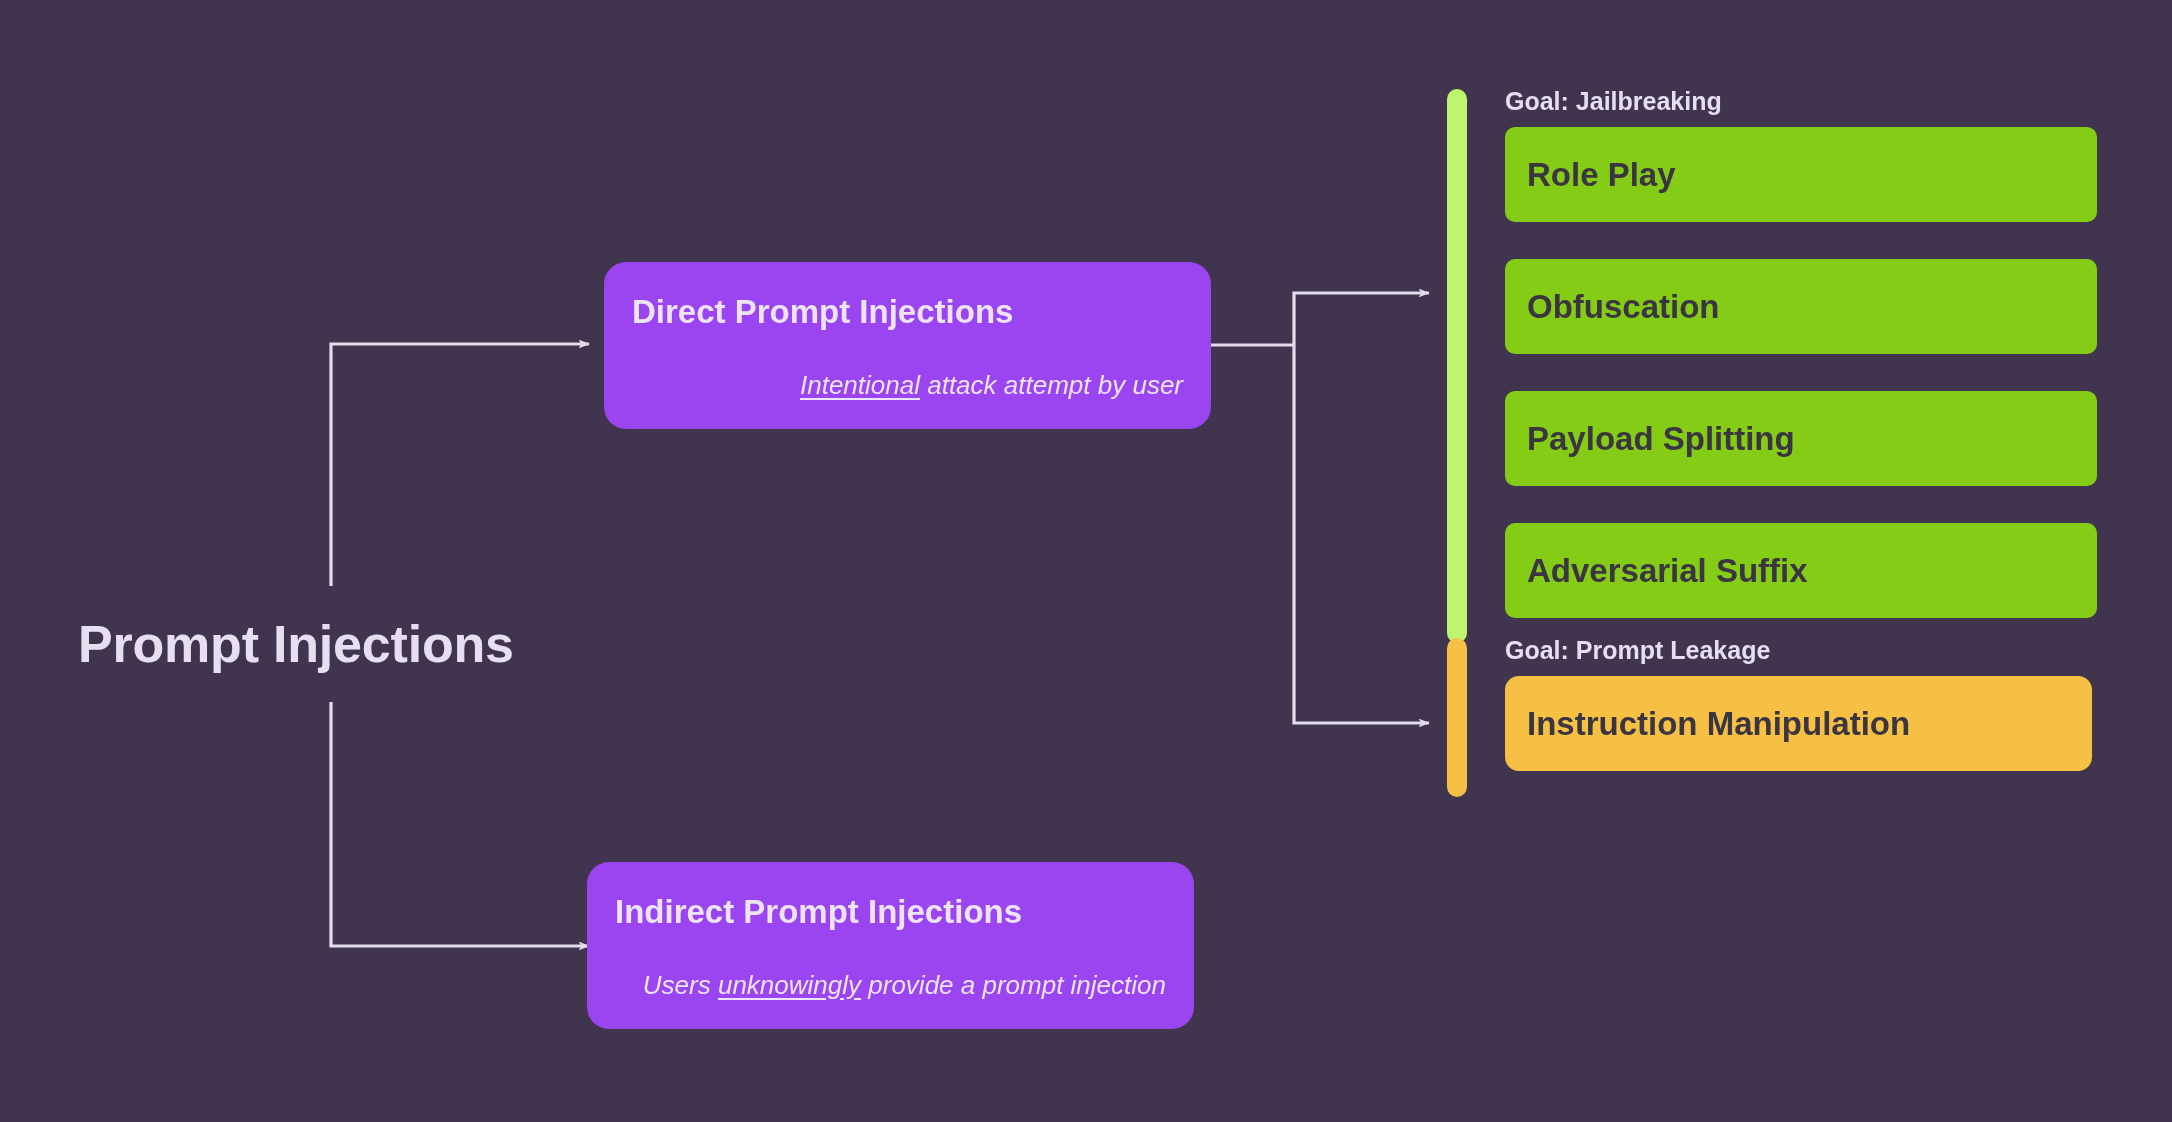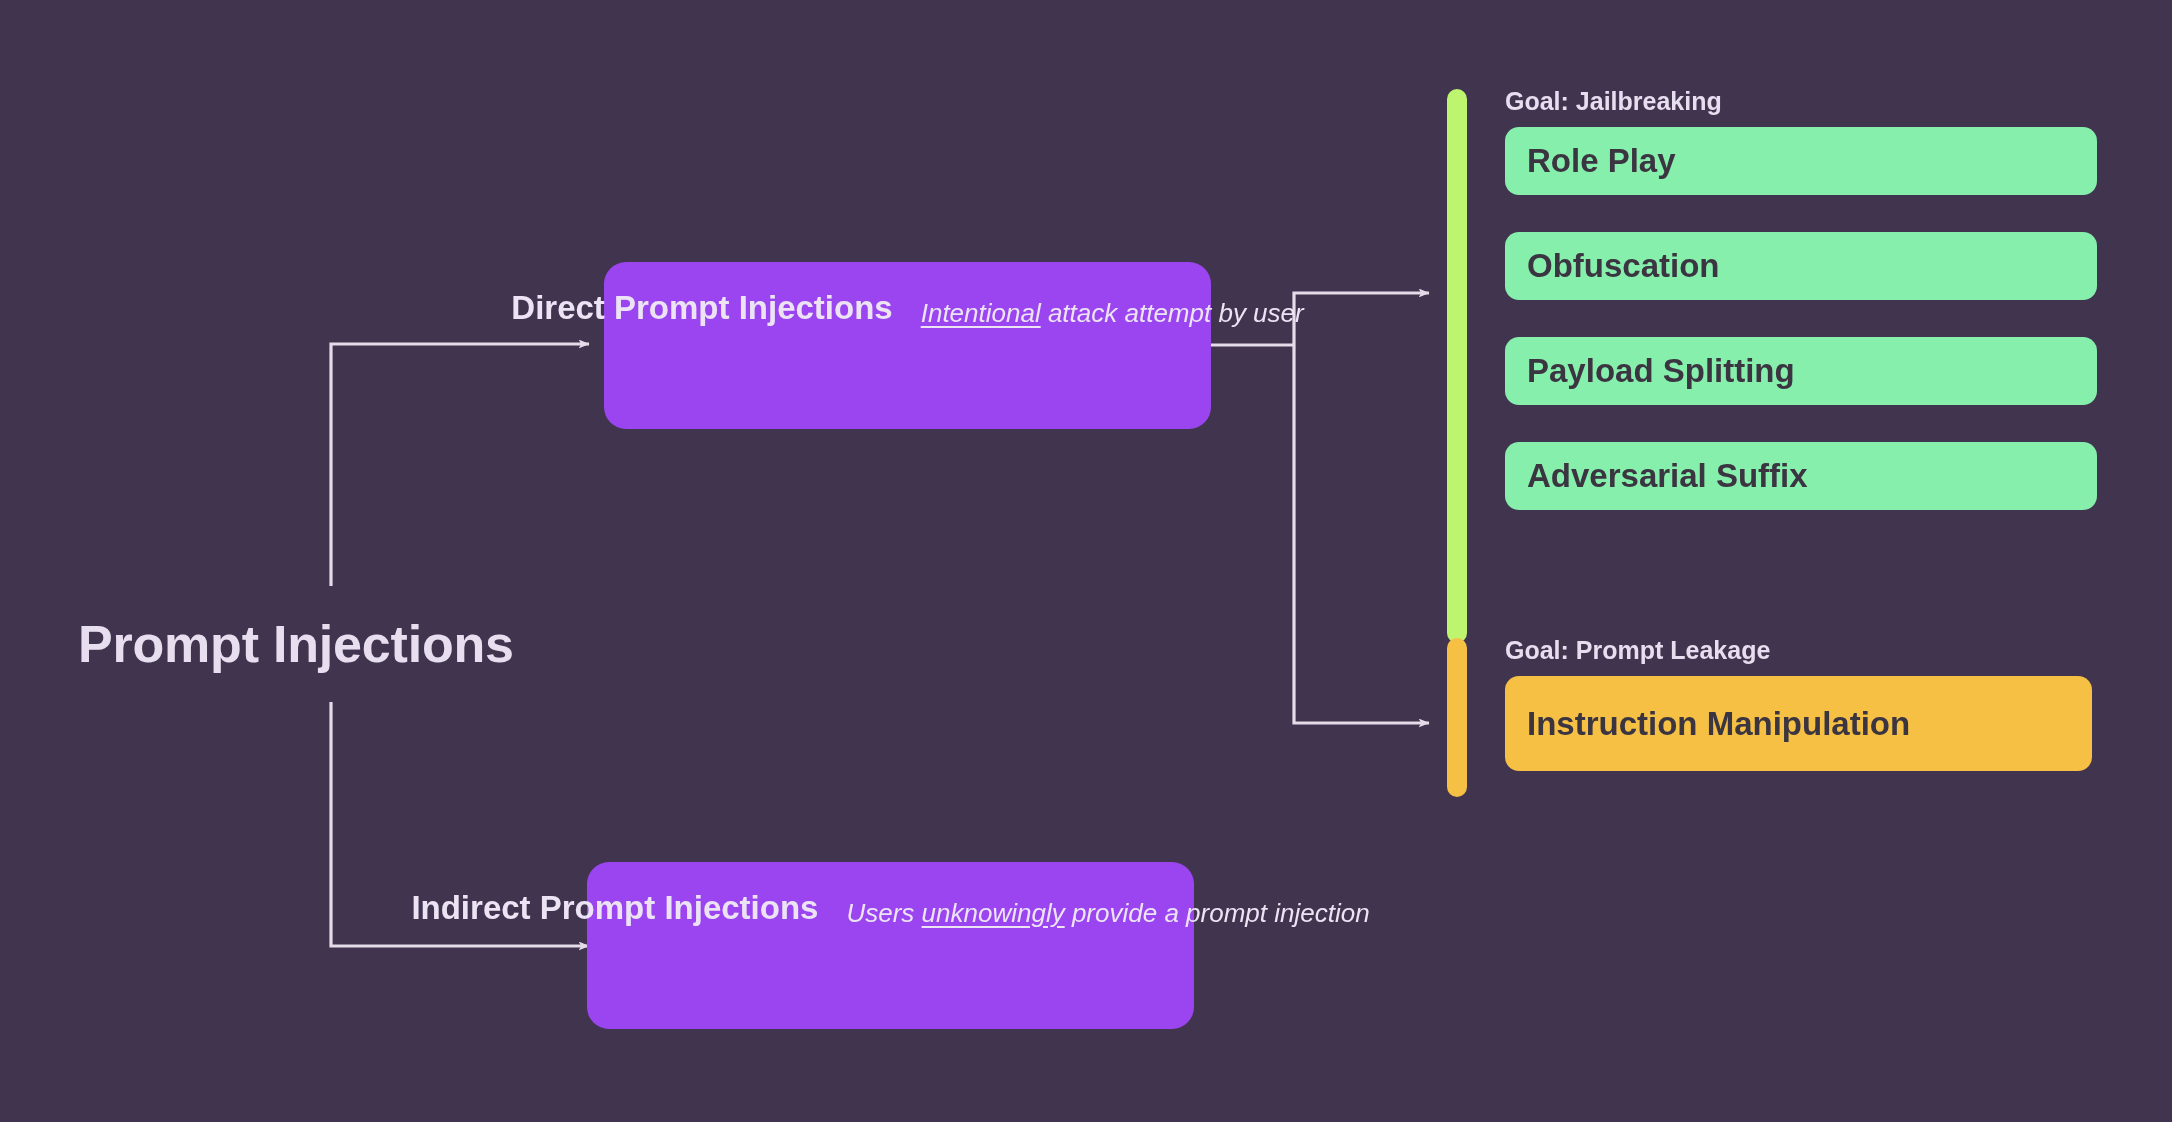--- a/index.html
+++ b/index.html
@@ -47,37 +47,39 @@
   }
 
   
   .node-purple {
     position: absolute;
     background: #9b45f0;
     border-radius: 22px;
     box-sizing: border-box;
     padding: 26px 28px 24px 28px;
     display: flex;
+    flex-direction: column;
     justify-content: center;
     gap: 28px;
   }
   .node-purple .node-title {
     font-size: 33px;
     font-weight: bold;
     color: #ece4f5;
     line-height: 1.2;
     white-space: nowrap;
   }
   .node-purple .node-sub {
     margin-top: 10px;
     font-size: 26px;
     font-style: italic;
     color: #ece4f5;
     line-height: 1.2;
     white-space: nowrap;
+    text-align: right;
   }
   .node-purple .node-sub u {
     text-decoration: underline;
     text-underline-offset: 4px;
   }
 
   #node-direct {
     left: 604px;
     top: 262px;
     width: 607px;
@@ -134,23 +136,24 @@
     height: 554px;
     margin-top: 47px;
   }
   #group-jailbreaking .goal-bar {
     top: 0;
     height: 554px;
     background: #bdf56e;
   }
   #group-jailbreaking .leaf-card {
     width: 592px;
-    height: 68px;
-    background: #86efac;
+    height: 95px;
+    background: #84cc16;
     margin-bottom: 37px;
+    border-radius: 10px;
   }
   #group-jailbreaking .leaf-card:last-child {
     margin-bottom: 0;
   }
 
   
   #group-leakage {
     left: 1447px;
     top: 638px;
     width: 567px;

